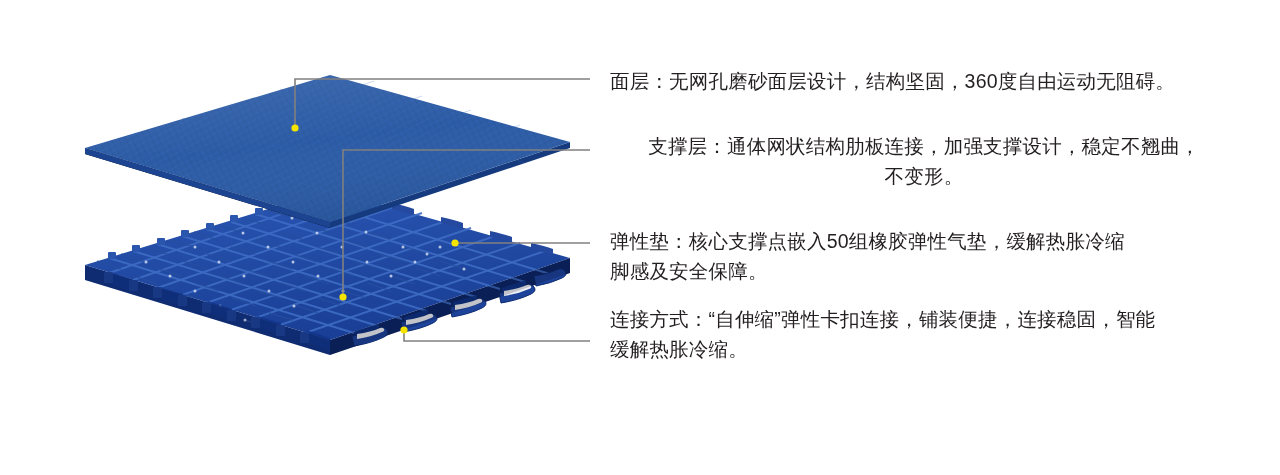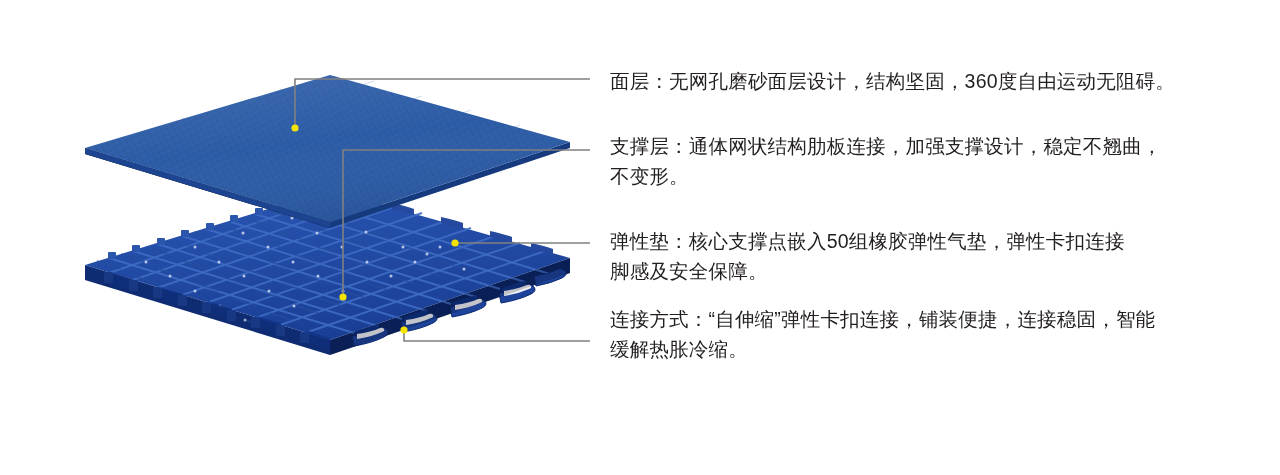--- a/index.html
+++ b/index.html
@@ -62,21 +62,21 @@
     position: absolute;
     left: 0;
     width: 628px;
     font-size: 19.5px;
     line-height: 30px;
     color: #231f20;
     letter-spacing: 0.2px;
     white-space: pre-line;
   }
   .annotation.a0 { top: 66px; }
-  .annotation.a1 { top: 131px; }
+  .annotation.a1 { top: 131px; text-align: center; }
   .annotation.a2 { top: 226px; }
   .annotation.a3 { top: 304px; }
 </style>
 </head>
 <body>
 
 <div id="page">
 
   <div id="illustration">
     <svg viewBox="0 0 620 475" xmlns="http://www.w3.org/2000/svg">
@@ -290,19 +290,19 @@
         <circle cx="455" cy="243" r="3.6" fill="#f5e400"></circle>
         <circle cx="404" cy="330" r="3.6" fill="#f5e400"></circle>
       </g>
     </svg>
   </div>
 
   <div id="annotations">
     <div class="annotation a0">面层：无网孔磨砂面层设计，结构坚固，360度自由运动无阻碍。</div>
     <div class="annotation a1">支撑层：通体网状结构肋板连接，加强支撑设计，稳定不翘曲，
 不变形。</div>
-    <div class="annotation a2">弹性垫：核心支撑点嵌入50组橡胶弹性气垫，弹性卡扣连接
+    <div class="annotation a2">弹性垫：核心支撑点嵌入50组橡胶弹性气垫，缓解热胀冷缩
 脚感及安全保障。</div>
     <div class="annotation a3">连接方式：“自伸缩”弹性卡扣连接，铺装便捷，连接稳固，智能
 缓解热胀冷缩。</div>
   </div>
 
 </div>
 
 </body></html>

